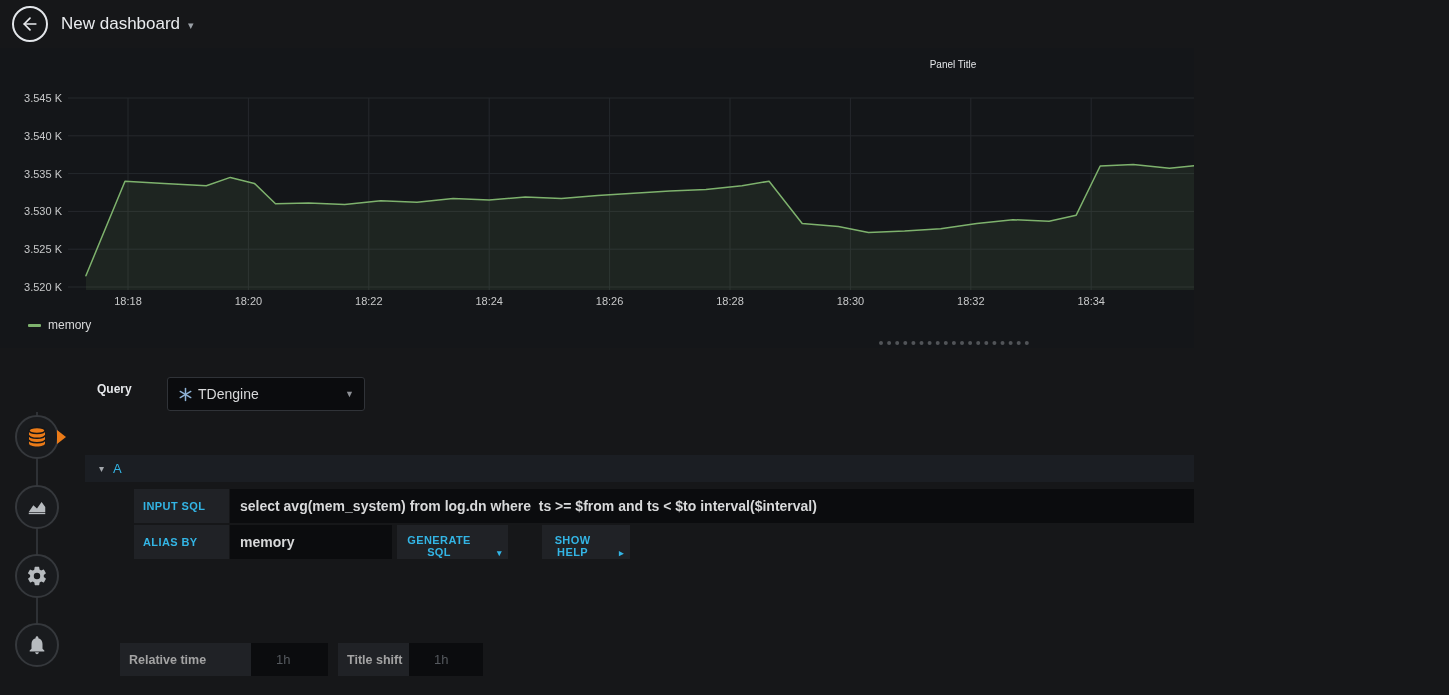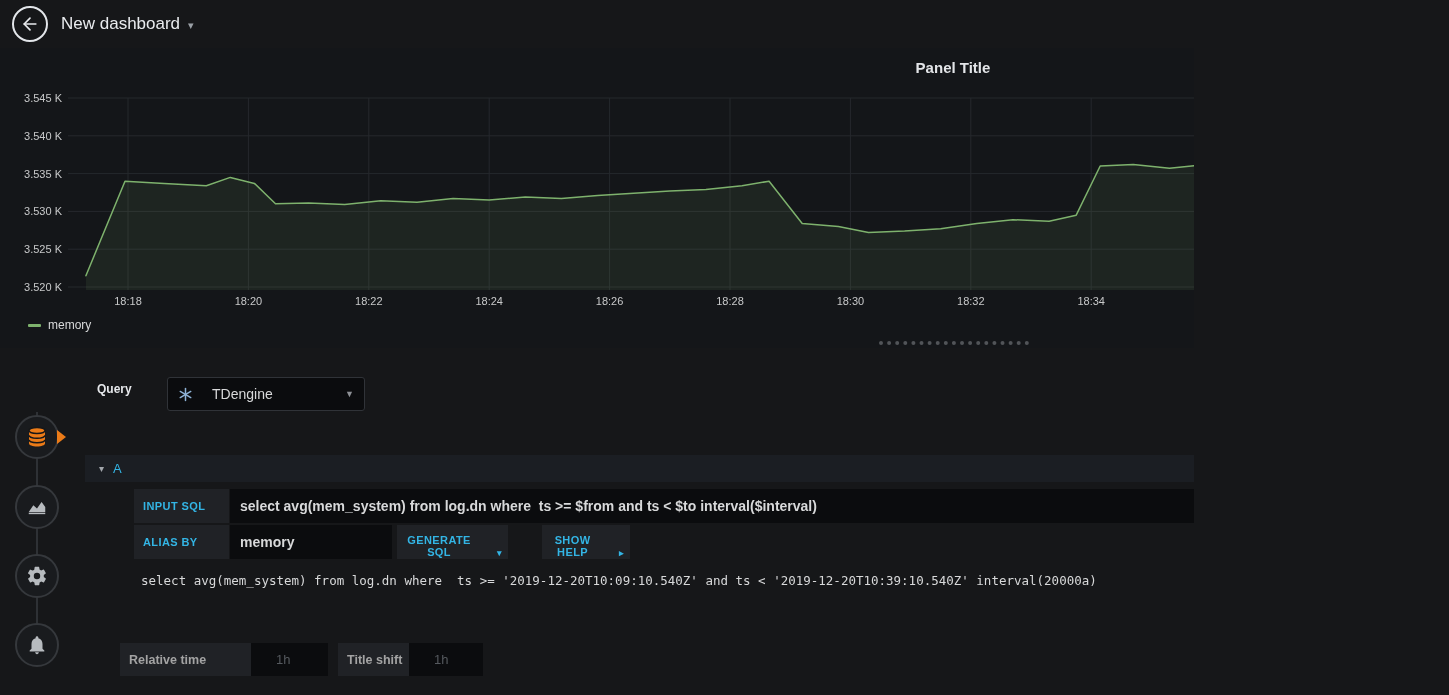--- a/index.html
+++ b/index.html
@@ -10,41 +10,41 @@
   .back-btn{position:absolute;left:12px;top:6px;width:36px;height:36px;border-radius:50%;
     border:2px solid #e3e6ea;background:transparent;display:flex;align-items:center;justify-content:center;
     cursor:pointer;box-sizing:border-box;padding:0;}
   .dash-title-wrap{position:absolute;left:61px;top:0;height:48px;display:flex;align-items:center;gap:8px;cursor:pointer;}
   .dash-title{font-size:17px;font-weight:500;color:#e9ebee;}
   .dash-caret{font-size:11px;color:#9aa0a6;padding-top:3px;}
 
   
   .panel{position:absolute;left:0;top:48px;width:1449px;height:300px;background:#141619;}
   .panel-title{position:absolute;left:953px;top:11px;transform:translateX(-50%);
-    font-size:15px;font-weight:700;color:#e3e5e8;cursor:pointer;white-space:nowrap;}
+    font-size:10px;font-weight:400;color:#e3e5e8;cursor:pointer;white-space:nowrap;}
   .chart-svg{position:absolute;left:0;top:0;}
   .chart-svg text{font-family:"Liberation Sans",sans-serif;}
   .legend{position:absolute;left:28px;top:270px;display:flex;align-items:center;gap:7px;font-size:12px;color:#d8d9da;}
   .legend-dash{display:inline-block;width:13px;height:3px;border-radius:1px;background:#7eb26d;cursor:pointer;}
   .legend-label{cursor:pointer;}
   .drag-handle{position:absolute;left:879px;top:341px;width:150px;height:0;border-top:4px dotted #515458;cursor:row-resize;}
 
   
   .tab-line{position:absolute;left:36px;top:412px;width:2px;height:252px;background:#2e3135;}
   .tab-circle{position:absolute;left:15px;width:44px;height:44px;border-radius:50%;
     background:#191b1e;border:2px solid #35383c;box-sizing:border-box;
     display:flex;align-items:center;justify-content:center;cursor:pointer;}
   .tab-arrow{position:absolute;left:57px;top:430px;width:0;height:0;
     border-top:7px solid transparent;border-bottom:7px solid transparent;border-left:9px solid #eb7b18;}
 
   
   .query-title{position:absolute;left:97px;top:382px;font-size:12px;font-weight:700;color:#e6e8eb;}
   .ds-picker{position:absolute;left:167px;top:377px;width:198px;height:34px;box-sizing:border-box;
     background:#0b0c0e;border:1px solid #303338;border-radius:3px;
-    display:flex;align-items:center;padding:0 10px;gap:19px;cursor:pointer;}
+    display:flex;align-items:center;padding:0 10px;gap:5px;cursor:pointer;}
   .ds-name{font-size:14px;color:#d8d9da;}
   .ds-caret{margin-left:auto;font-size:9px;color:#8e9196;}
 
   .ref-row{position:absolute;left:85px;top:455px;width:1364px;height:27px;background:#1b1e23;
     display:flex;align-items:center;padding-left:14px;gap:9px;box-sizing:border-box;cursor:pointer;}
   .ref-caret{font-size:10px;color:#a2a6ab;}
   .ref-id{font-size:13px;font-weight:500;color:#33b5e5;}
 
   .form-label{position:absolute;height:34px;background:#202226;display:flex;align-items:center;
     padding-left:9px;box-sizing:border-box;font-size:11px;font-weight:700;color:#33b5e5;letter-spacing:.4px;}
@@ -190,20 +190,19 @@
   <input class="form-input" style="left: 230px; top: 525px; width: 162px;" value="memory">
   <button class="btn-blue" style="left:397px;top:525px;width:111px">
     <span>GENERATE SQL</span>
     <span class="btn-caret">▾</span>
   </button>
   <button class="btn-blue" style="left:542px;top:525px;width:88px">
     <span>SHOW HELP</span>
     <span class="btn-caret">▸</span>
   </button>
 
-  <div class="sql-preview">select avg(mem_system) from log.dn where  ts &gt;= '2019-12-20T10:09:10.540Z' and ts &lt; '2019-12-20T10:39:10.540Z' interval(20000a)</div>
 
   <div class="opt-label" style="left:120px;top:643px;width:131px">Relative time</div>
   <input class="opt-input" style="left: 251px; top: 643px; width: 77px;" placeholder="1h">
   <div class="opt-label" style="left:338px;top:643px;width:71px">Title shift</div>
   <input class="opt-input" style="left: 409px; top: 643px; width: 74px;" placeholder="1h">
 
 </div>
 
 </body></html>

